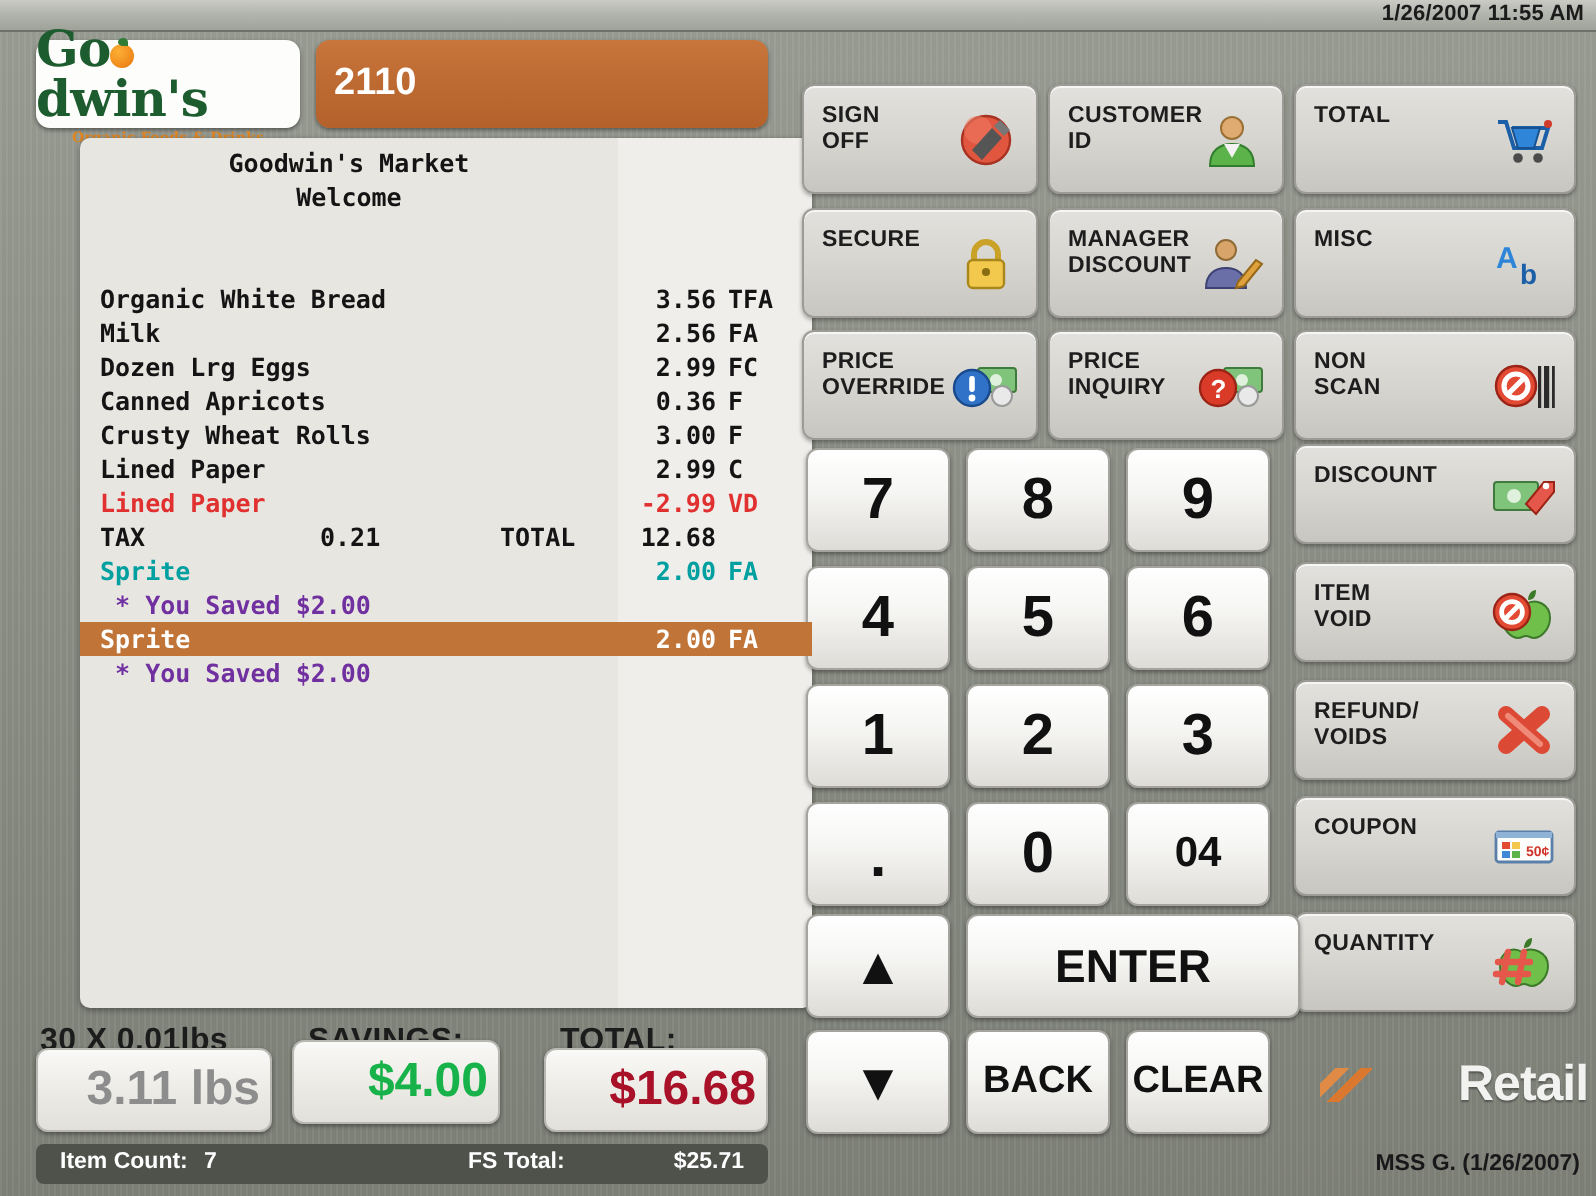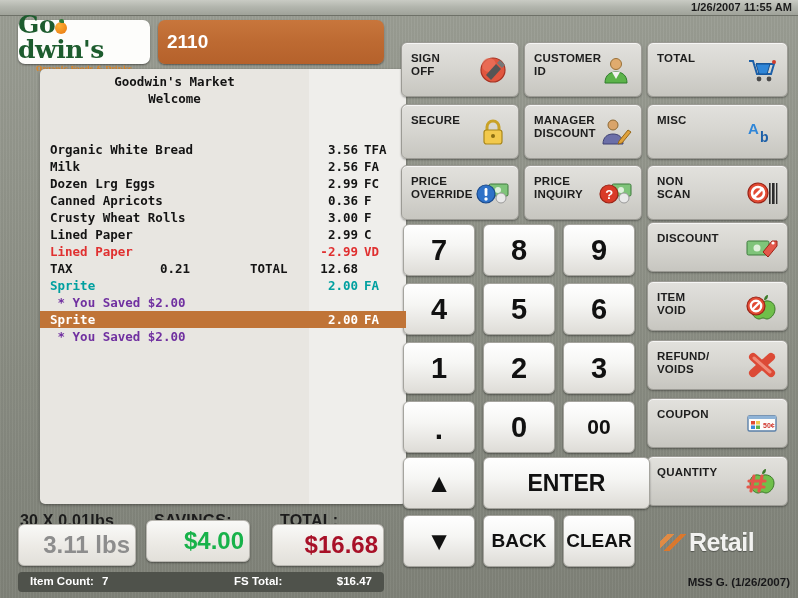--- a/index.html
+++ b/index.html
@@ -165,21 +165,21 @@
   }
   .kbtn.sm-txt { font-size: 21px; }
   .kbtn.dot { font-size: 30px; align-items: flex-end; padding-bottom: 6px; }
 
   
   #retail-logo {
     position: absolute; left: 660px; top: 528px;
     font-size: 25px; font-weight: bold; color: #f2f2f0;
     letter-spacing: -0.5px;
     text-shadow: 0 1px 1px rgba(0,0,0,0.35);
-    display: flex; align-items: center;
+    display: flex; align-items: center; gap: 40px;
   }
   #retail-mark {
     width: 26px; height: 17px; margin-right: 3px;
     background:
       linear-gradient(135deg, transparent 47%, #d9782e 47%, #d9782e 62%, transparent 62%),
       linear-gradient(135deg, transparent 18%, #e08b45 18%, #e08b45 34%, transparent 34%);
   }
 </style>
 </head>
 <body>
@@ -231,21 +231,21 @@
     <span>$4.00</span>
   </div>
 <div class="tot-box" id="total-box">
     <span>$16.68</span>
   </div>
 
 <div id="statusbar">
   <span class="sl">Item Count:</span>
   <span class="sl" style="left:84px;">7</span>
   <span class="sm">FS Total:</span>
-  <span class="sr">$16.47</span>
+  <span class="sr">$25.71</span>
 </div>
 <div id="operator">MSS G. (1/26/2007)</div>
 
 <div id="retail-logo">
   <span id="retail-mark"></span>
   <span>Retail</span>
 </div>
 
 <div id="fn-layer">
     <div class="fbtn" style="left: 401px; top: 42px; width: 118px; height: 55px;">
@@ -430,19 +430,19 @@
     <div class="kbtn" style="left: 483px; top: 224px; width: 72px; height: 52px;">8</div>
     <div class="kbtn" style="left: 563px; top: 224px; width: 72px; height: 52px;">9</div>
     <div class="kbtn" style="left: 403px; top: 283px; width: 72px; height: 52px;">4</div>
     <div class="kbtn" style="left: 483px; top: 283px; width: 72px; height: 52px;">5</div>
     <div class="kbtn" style="left: 563px; top: 283px; width: 72px; height: 52px;">6</div>
     <div class="kbtn" style="left: 403px; top: 342px; width: 72px; height: 52px;">1</div>
     <div class="kbtn" style="left: 483px; top: 342px; width: 72px; height: 52px;">2</div>
     <div class="kbtn" style="left: 563px; top: 342px; width: 72px; height: 52px;">3</div>
     <div class="kbtn dot" style="left: 403px; top: 401px; width: 72px; height: 52px;">.</div>
     <div class="kbtn" style="left: 483px; top: 401px; width: 72px; height: 52px;">0</div>
-    <div class="kbtn sm-txt" style="left: 563px; top: 401px; width: 72px; height: 52px;">00</div>
+    <div class="kbtn sm-txt" style="left: 563px; top: 401px; width: 72px; height: 52px;">04</div>
     <div class="kbtn" style="left: 403px; top: 457px; width: 72px; height: 52px; font-size: 26px;">▲</div>
     <div class="kbtn" style="left: 483px; top: 457px; width: 167px; height: 52px; font-size: 23px;">ENTER</div>
     <div class="kbtn" style="left: 403px; top: 515px; width: 72px; height: 52px; font-size: 26px;">▼</div>
     <div class="kbtn" style="left: 483px; top: 515px; width: 72px; height: 52px; font-size: 19px;">BACK</div>
     <div class="kbtn" style="left: 563px; top: 515px; width: 72px; height: 52px; font-size: 19px;">CLEAR</div>
   </div>
 
 </body></html>

